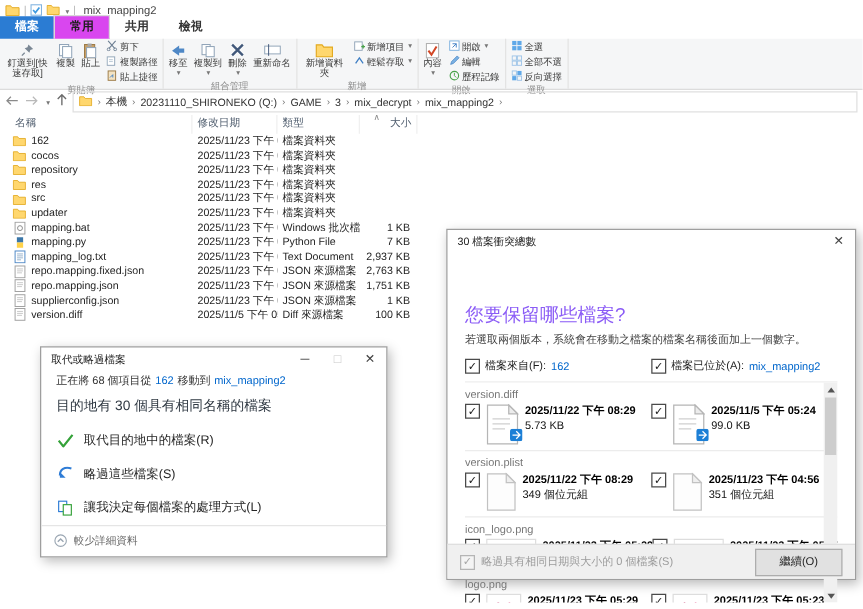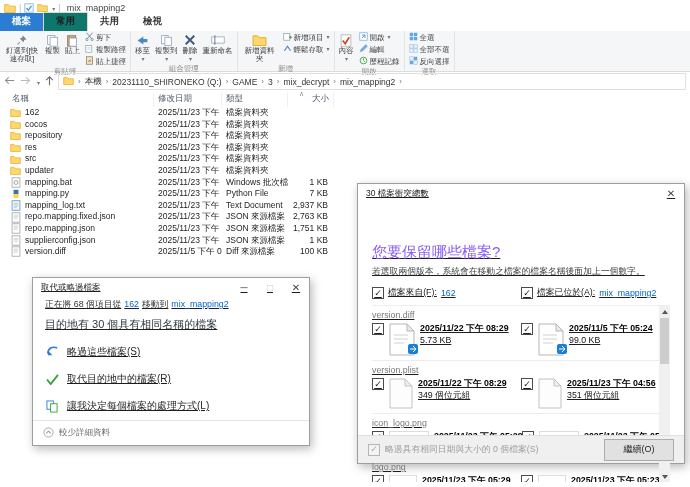--- a/index.html
+++ b/index.html
@@ -8,21 +8,21 @@
   .screen{position:absolute;inset:0;}
   
   .titlebar{height:15px;display:flex;align-items:center;gap:3px;padding-left:4px;font-size:9px;color:#555;}
   .titlebar svg{display:block;}
   .qat-sep{color:#bbb;}
   .wtitle{margin-left:3px;color:#444;}
   
   .tabs{height:16px;display:flex;align-items:flex-end;background:#fff;font-size:9.5px;}
   .tab{padding:2px 12px 3px;color:#333;font-weight:bold;}
   .tab.file{background:#2b7cd3;color:#fff;}
-  .tab.active{background:#0f766e;border:1px solid #d8d8d8;border-bottom:none;color:#1e1e1e;}
+  .tab.active{background:#d946ef;border:1px solid #d8d8d8;border-bottom:none;color:#1e1e1e;}
   
   .ribbon{height:40px;background:#f5f6f7;border-bottom:1px solid #dcdcdc;display:flex;align-items:stretch;}
   .rgroup{display:flex;flex-direction:column;border-right:1px solid #e3e3e3;padding:1px 2px 0;}
   .rgroup-body{flex:1;display:flex;align-items:flex-start;gap:1px;}
   .rgroup-label{text-align:center;font-size:7.5px;color:#8a8a8a;padding:0 2px 1px;}
   .rbtn{display:flex;flex-direction:column;align-items:center;justify-content:flex-start;
         font-size:7.5px;color:#3a3a3a;text-align:center;padding:1px 2px;line-height:8px;max-width:36px;}
   .rbtn .ric{height:14px;display:flex;align-items:center;}
   .rsmall-col{display:flex;flex-direction:column;gap:1px;justify-content:flex-start;}
   .rsmall{display:flex;align-items:center;gap:2px;font-size:7.5px;color:#3a3a3a;padding:0 2px;line-height:9px;white-space:nowrap;}
@@ -38,21 +38,21 @@
   .fhead{display:grid;grid-template-columns:146px 68px 66px 46px;color:#4c5a6b;}
   .fhead>div{padding:1px 4px 2px;border-right:1px solid #f0f0f0;position:relative;}
   .fhead .sz{text-align:right;}
   .sortcaret{position:absolute;right:34px;top:-2px;color:#8a8a8a;font-size:7px;}
   .frow{display:grid;grid-template-columns:146px 68px 66px 46px;height:11.6px;line-height:11.6px;}
   .fname{display:flex;align-items:center;gap:4px;padding-left:2px;white-space:nowrap;overflow:hidden;}
   .fcell{white-space:nowrap;overflow:hidden;padding-left:4px;color:#1e1e1e;}
   .fsize{text-align:right;padding-right:6px;}
   .fico{width:11px;height:11px;display:flex;align-items:center;justify-content:center;flex:none;}
   
-  .dialog{position:absolute;background:#fff;border:1px solid #9e9e9e;box-shadow:2px 3px 9px rgba(0,0,0,.28);text-decoration:underline;}
+  .dialog{position:absolute;background:#fff;border:1px solid #9e9e9e;box-shadow:2px 3px 9px rgba(0,0,0,.28);}
   .dtitle{height:19px;display:flex;align-items:center;padding-left:8px;font-size:8.5px;color:#222;}
   .dctrls{margin-left:auto;display:flex;align-items:center;height:100%;}
   .dctrl{width:26px;height:100%;display:flex;align-items:center;justify-content:center;color:#444;font-size:10px;}
   .dctrl.dim{color:#c9c9c9;}
   
   .replace{left:32px;top:277px;width:276px;height:167px;}
   .rp-body{padding:2px 12px 0;}
   .rp-line{font-size:8.8px;color:#333;}
   .rp-line .lk{color:#0066cc;}
   .rp-line span{margin-right:3px;}
@@ -563,34 +563,34 @@
       <span class="dctrl">✕</span>
     </div>
   </div>
   <div class="rp-body">
     <div class="rp-line">
       <span>正在將 68 個項目從</span><span class="lk">162</span><span>移動到</span><span class="lk">mix_mapping2</span>
     </div>
     <div class="rp-head">目的地有 30 個具有相同名稱的檔案</div>
     <div class="opt">
       <span class="oic">
+          <svg width="13" height="11" viewBox="0 0 14 12">
+            <path d="M1 6l4 5 8-10" fill="none" stroke="#35a23a" stroke-width="2"></path>
+          </svg>
+        </span>
+      <span>取代目的地中的檔案(R)</span>
+    </div>
+    <div class="opt">
+      <span class="oic">
           <svg width="13" height="12" viewBox="0 0 14 13">
             <path d="M12 2c-6-2-10 1-10 6" fill="none" stroke="#2e7cd6" stroke-width="1.8"></path>
             <path d="M2 5v5h5z" fill="#2e7cd6"></path>
           </svg>
         </span>
       <span>略過這些檔案(S)</span>
-    </div>
-    <div class="opt">
-      <span class="oic">
-          <svg width="13" height="11" viewBox="0 0 14 12">
-            <path d="M1 6l4 5 8-10" fill="none" stroke="#35a23a" stroke-width="2"></path>
-          </svg>
-        </span>
-      <span>取代目的地中的檔案(R)</span>
     </div>
     <div class="opt">
       <span class="oic">
           <svg width="12" height="13" viewBox="0 0 13 14">
             <rect x="1" y="1" width="7" height="9" fill="#fff" stroke="#2e7cd6"></rect>
             <rect x="5" y="4" width="7" height="9" fill="#fff" stroke="#35a23a"></rect>
           </svg>
         </span>
       <span>讓我決定每個檔案的處理方式(L)</span>
     </div>

